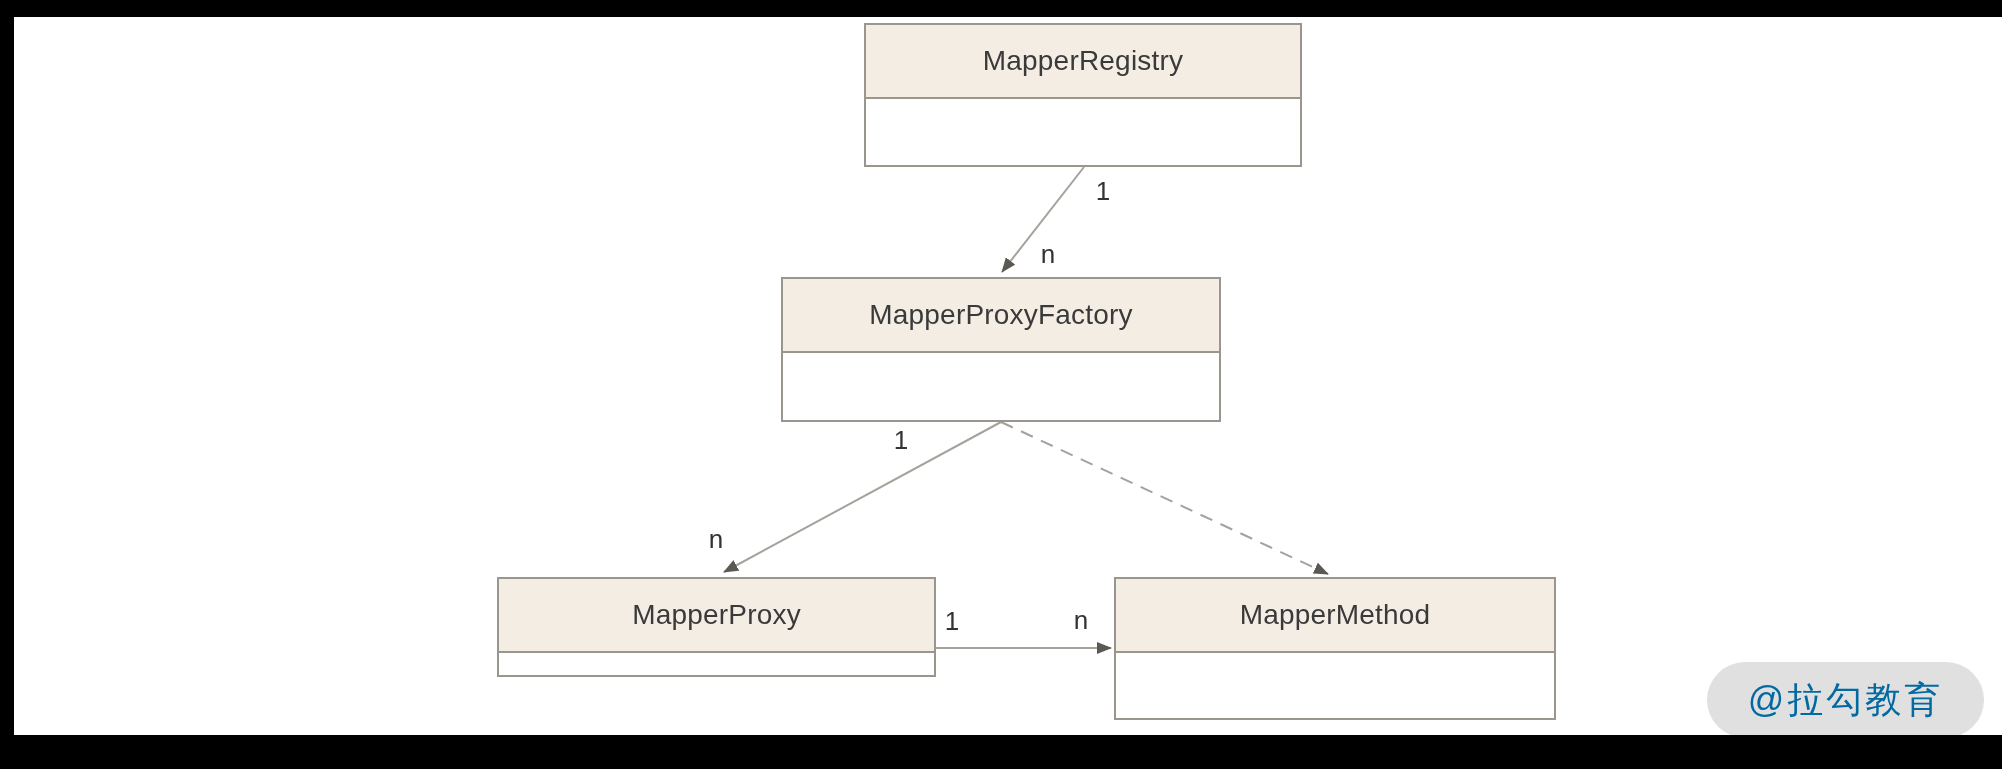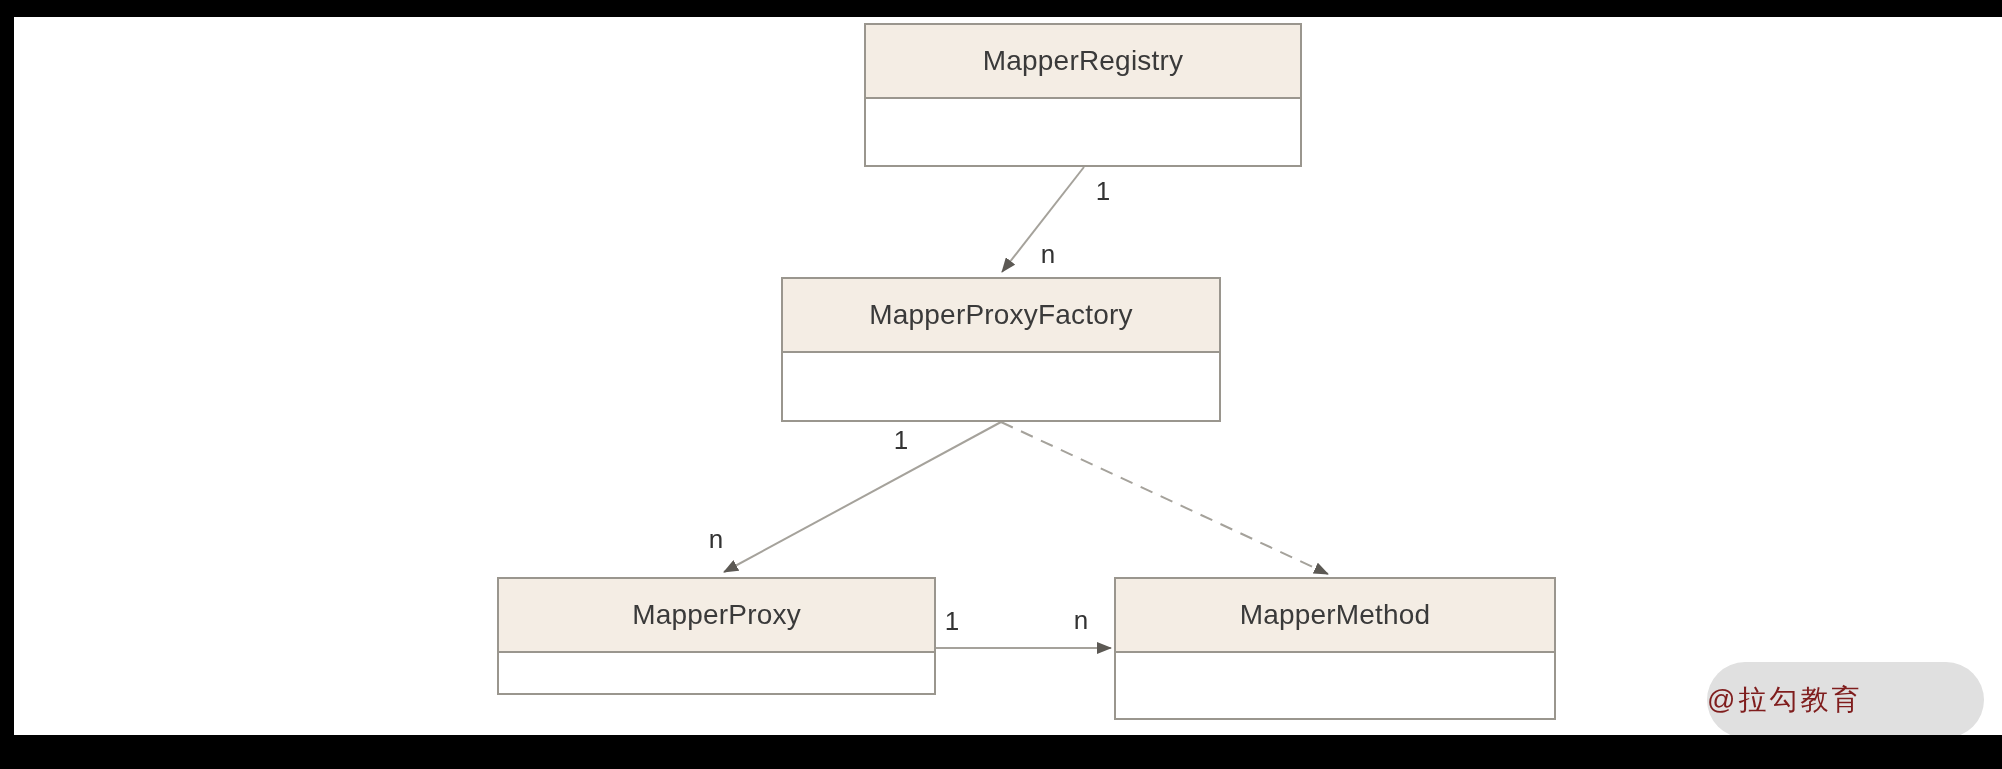--- a/index.html
+++ b/index.html
@@ -54,21 +54,21 @@
     color: #3a3a3a;
     letter-spacing: 0.2px;
   }
   .uml-class-body {
     flex: 1;
     background: #ffffff;
   }
 
   #box-mapper-registry      { left: 850px;  top: 23px;  width: 438px; height: 144px; }
   #box-mapper-proxy-factory { left: 767px;  top: 277px; width: 440px; height: 145px; gap: 46px; }
-  #box-mapper-proxy         { left: 483px;  top: 577px; width: 439px; height: 118px; }
+  #box-mapper-proxy         { left: 483px;  top: 577px; width: 439px; height: 100px; }
   #box-mapper-method        { left: 1100px; top: 577px; width: 442px; height: 143px; justify-content: flex-end; }
 
   .mult {
     position: absolute;
     transform: translate(-50%, -50%);
     font-size: 26px;
     color: #333333;
     z-index: 3;
     line-height: 1;
   }
@@ -80,25 +80,25 @@
   #mult-d-tgt { left: 1067px; top: 620px; }
 
   .watermark {
     position: absolute;
     left: 1693px;
     top: 662px;
     width: 277px;
     height: 76px;
     border-radius: 40px;
     background: #e0e0e0;
-    color: #7f1d1d;
+    color: #0369a1;
     display: flex;
     align-items: center;
-    justify-content: flex-start;
-    font-size: 28px;
+    justify-content: center;
+    font-size: 36px;
     letter-spacing: 3px;
     z-index: 5;
   }
 </style>
 </head>
 <body>
 
 <div class="stage">
 
   <svg class="edges" width="2002" height="769" viewBox="0 0 2002 769">

